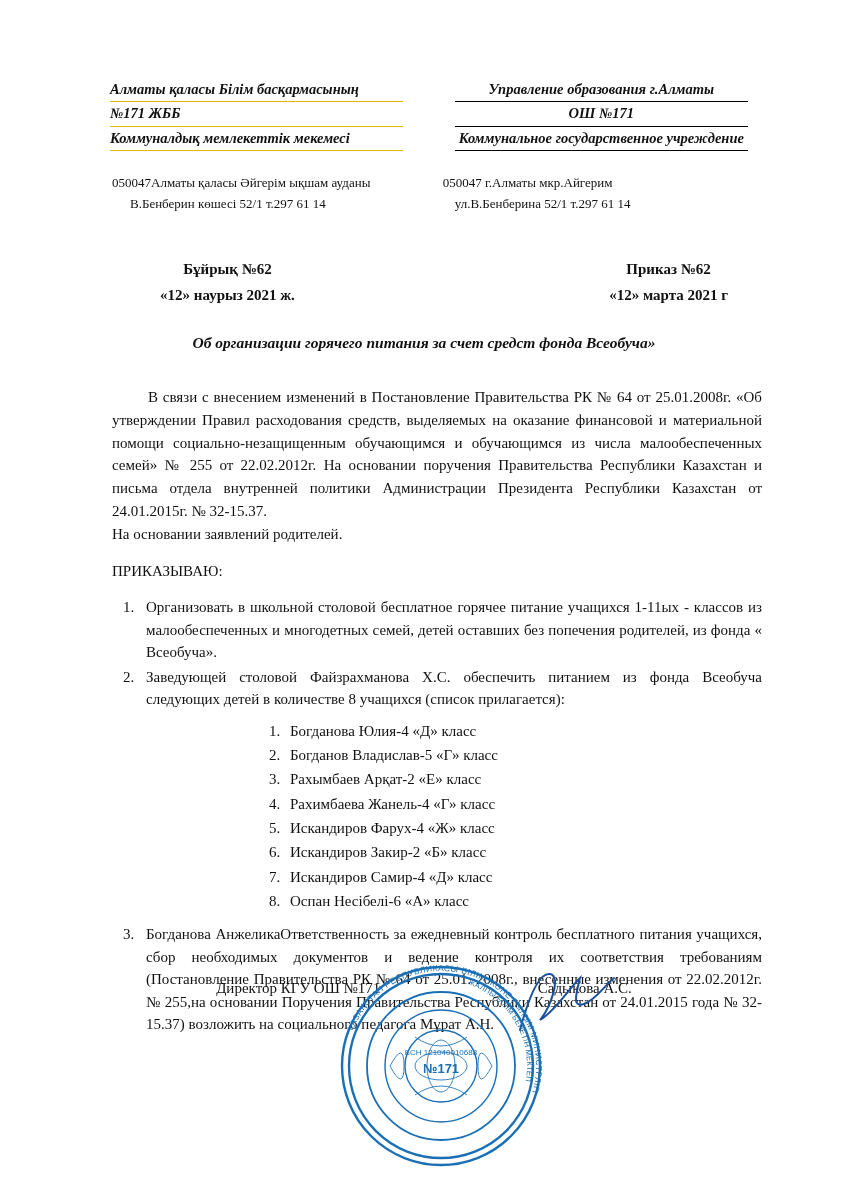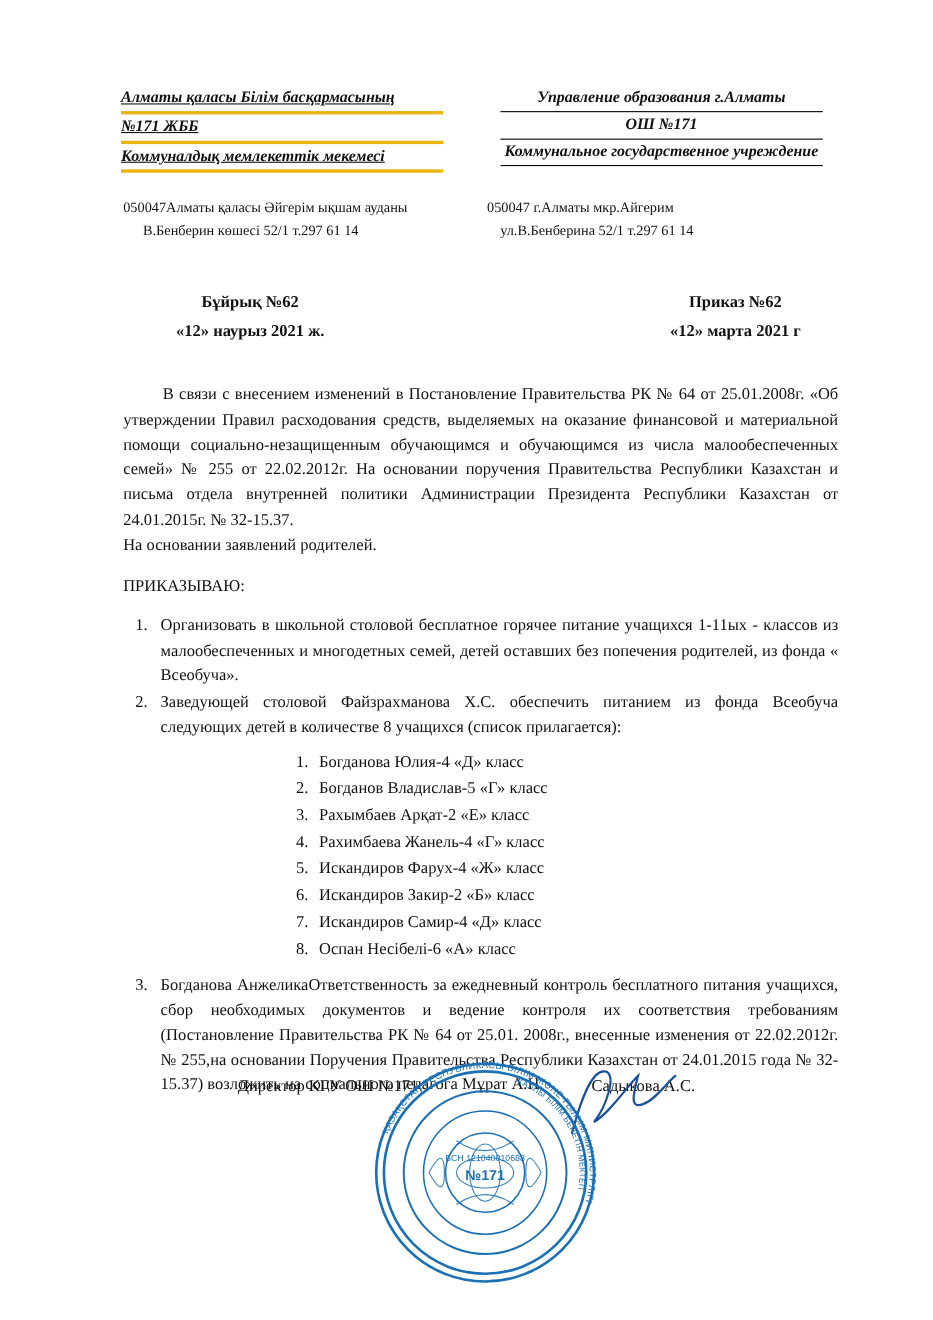--- a/index.html
+++ b/index.html
@@ -34,23 +34,22 @@
   .header-col { width: 46%; }
   .header-col.left { text-align: left; }
   .header-col.right { text-align: center; }
   .header-col.right .underline-line {
     display: block;
     border-bottom: 1px solid #000;
     padding-bottom: 1px;
   }
   .header-col.left .underline-line {
     display: block;
-    border-bottom: 3px solid #eab308;
+    border-bottom: 1px solid #eab308;
     padding-bottom: 1px;
-    text-decoration: underline;
   }
 
   
   .address {
     display: flex;
     justify-content: space-between;
     padding: 22px 100px 0 112px;
     font-size: 13px;
     line-height: 1.6;
   }
@@ -181,20 +180,21 @@
     <div class="col">
       <div>Бұйрық №62</div>
       <div>«12» наурыз  2021 ж.</div>
     </div>
     <div class="col">
       <div>Приказ №62</div>
       <div>«12» марта 2021 г</div>
     </div>
   </div>
 
+  <div class="doc-title">Об организации горячего питания за счет средст фонда Всеобуча»</div>
 
   <div class="body-text">
     <p class="first">В связи с внесением изменений в Постановление Правительства РК № 64 от 25.01.2008г. «Об утверждении Правил расходования средств, выделяемых на оказание финансовой и материальной помощи социально-незащищенным обучающимся и обучающимся из числа  малообеспеченных семей» № 255 от 22.02.2012г. На основании поручения Правительства Республики Казахстан и  письма отдела  внутренней политики Администрации Президента  Республики Казахстан от 24.01.2015г. № 32-15.37.</p>
     <p>На основании заявлений родителей.</p>
     <div class="order-word">ПРИКАЗЫВАЮ:</div>
   </div>
 
   <ol class="main-list">
     <li>Организовать в школьной столовой бесплатное горячее питание учащихся 1-11ых - классов из малообеспеченных и многодетных семей, детей оставших без попечения родителей, из фонда « Всеобуча».</li>
     <li>Заведующей столовой Файзрахманова Х.С. обеспечить питанием из фонда Всеобуча следующих детей в количестве 8 учащихся (список прилагается):</li>

